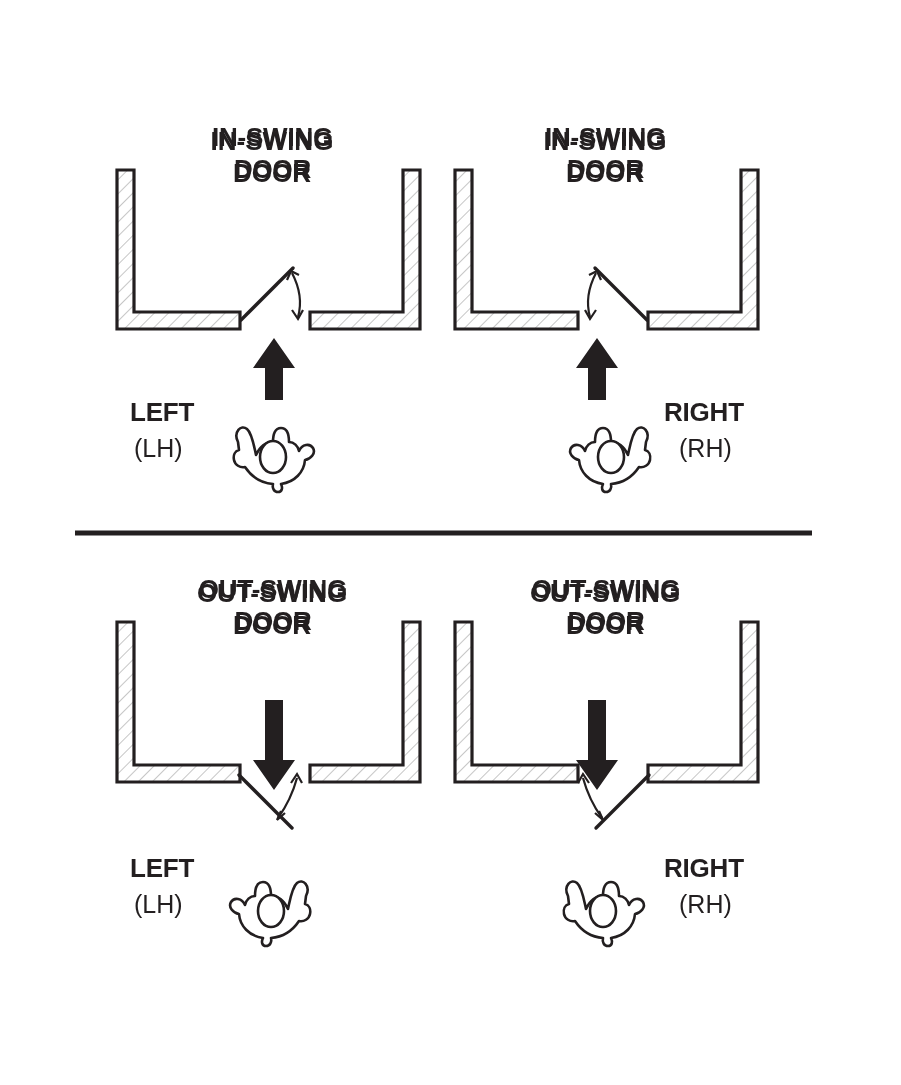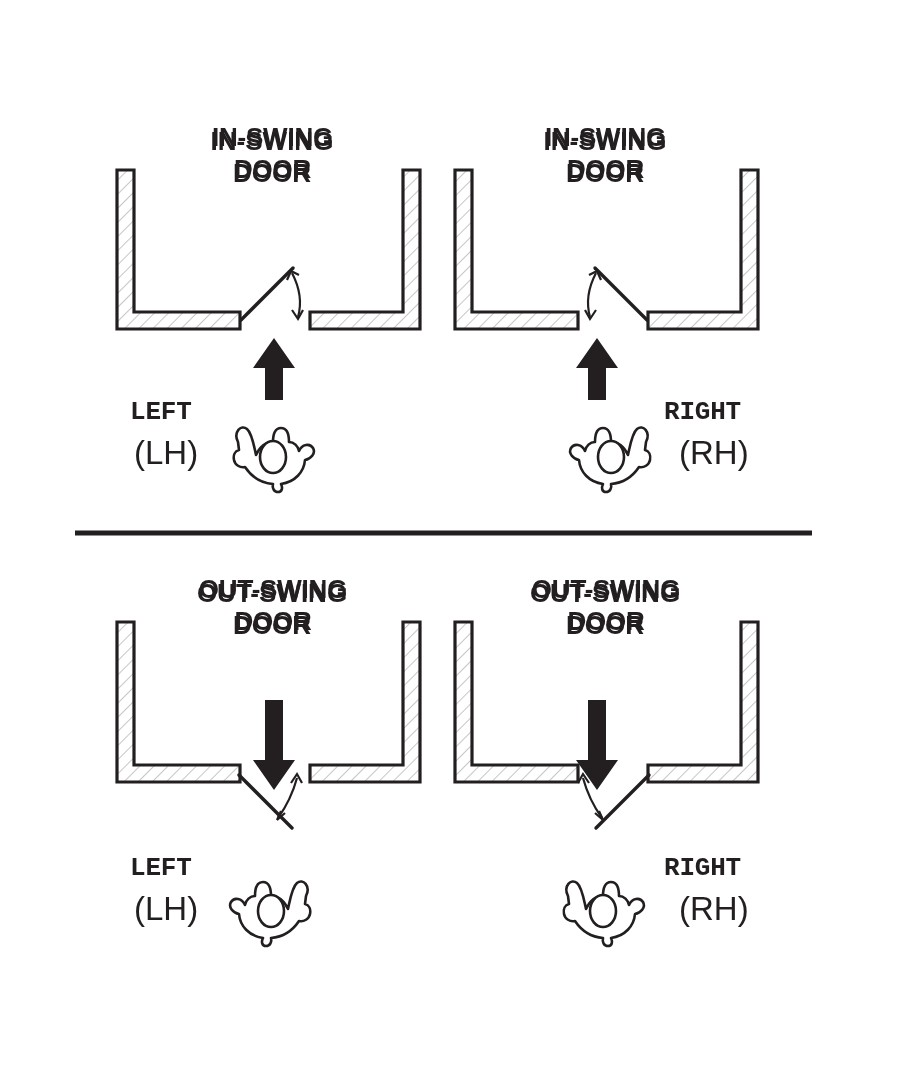--- a/index.html
+++ b/index.html
@@ -31,25 +31,24 @@
   .title-label {
     font-weight: bold;
     font-size: 26px;
     letter-spacing: -0.2px;
     text-align: center;
   }
   .hand-label {
     font-weight: bold;
     font-size: 26px;
     letter-spacing: -0.2px;
-    font-family: Liberation Mono, monospace;
   }
   .hand-sub {
     font-weight: normal;
-    font-size: 33px;
+    font-size: 25px;
     text-align: right;
   }
   svg { display: block; }
 </style>
 </head>
 <body>
 
 <div id="diagram-root">
 
   <svg width="901" height="1085" viewBox="0 0 901 1085">

